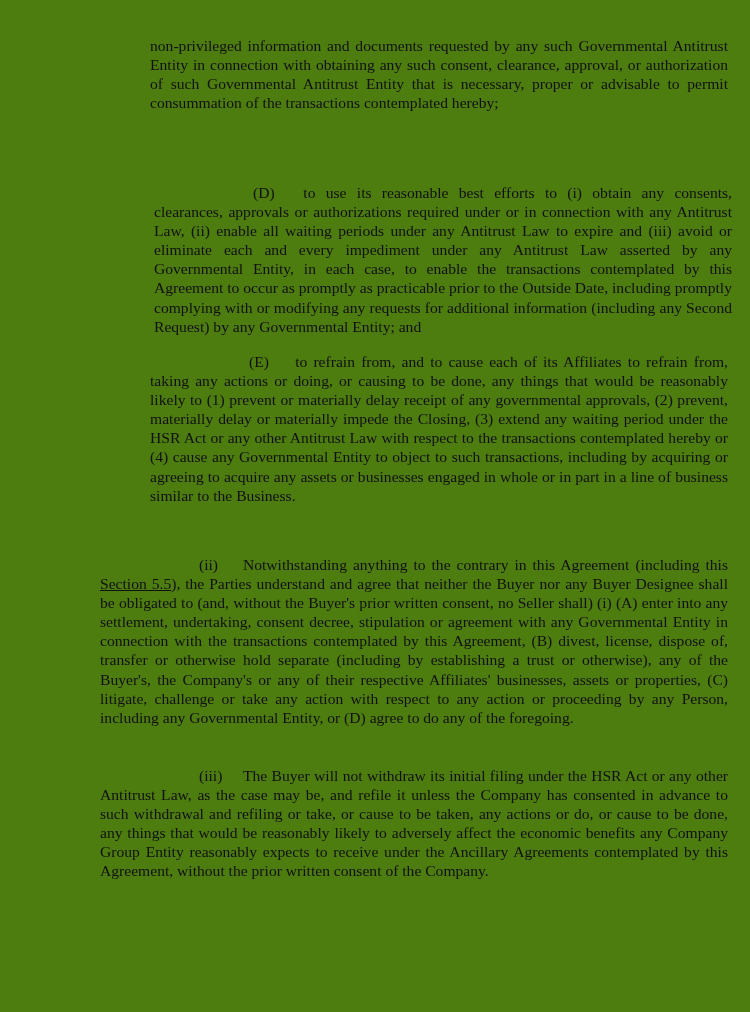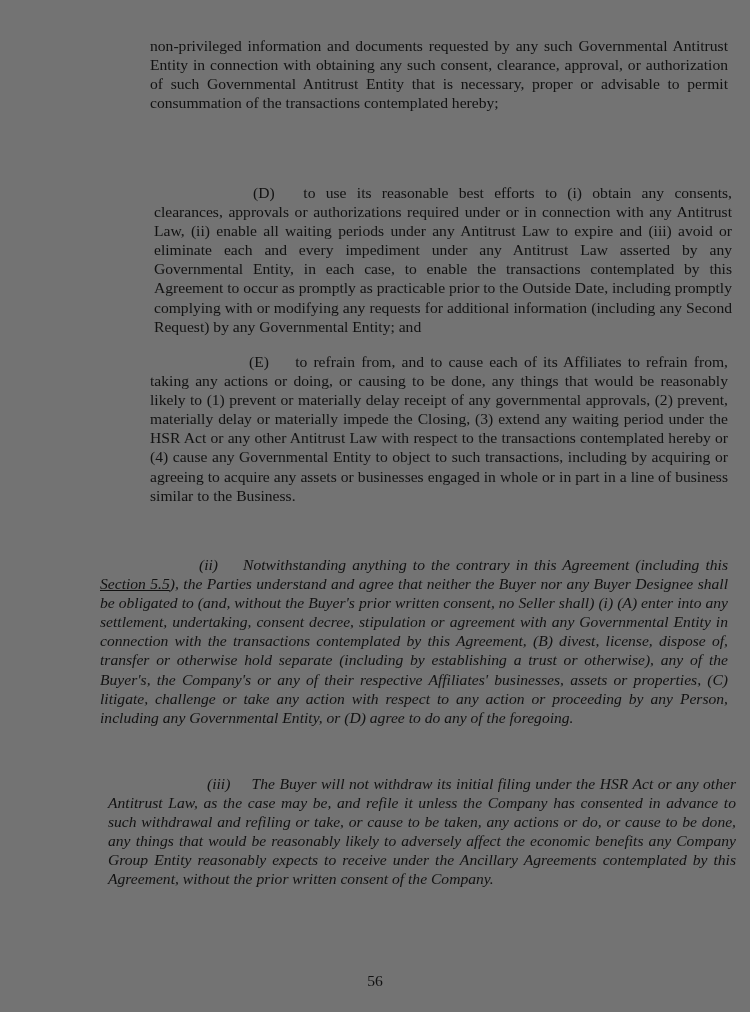--- a/index.html
+++ b/index.html
@@ -1,28 +1,28 @@
 <!DOCTYPE html>
 <html><head>
   <meta charset="utf-8">
   <style>
     html, body { margin: 0; padding: 0; background: #ffffff; }
     body { width: 750px; height: 1012px; position: relative; overflow: hidden; }
     .page {
       position: absolute; left: 0; top: 0; width: 750px; height: 1012px;
-      background: #737373; color: #111111;
+      background: #4d7c0f; color: #111111;
       font-family: "Liberation Serif", serif;
       font-size: 15.6px; line-height: 19.1px;
     }
     .block {
       position: absolute; text-align: justify; text-align-last: left;
       hyphens: none;
     }
     .indented { left: 150px; width: 578px; }
-    .full { left: 100px; width: 628px; font-style: italic; }
+    .full { left: 100px; width: 628px; }
     .label { display: inline-block; }
     .u { text-decoration: underline; }
     .page-number {
       position: absolute; top: 971px; left: 0; width: 750px; text-align: center;
       font-family: "Liberation Serif", serif; font-size: 15.6px;
     }
   </style>
 </head>
 <body>
 
@@ -40,20 +40,19 @@
   <p class="block indented" style="top:352px; margin:0; text-indent:99px;">
     <span class="label" style="width:40px; text-indent:0;">(E)</span>
     <span>to refrain from, and to cause each of its Affiliates to refrain from, taking any actions or doing, or causing to be done, any things that would be reasonably likely to (1) prevent or materially delay receipt of any governmental approvals, (2) prevent, materially delay or materially impede the Closing, (3) extend any waiting period under the HSR Act or any other Antitrust Law with respect to the transactions contemplated hereby or (4) cause any Governmental Entity to object to such transactions, including by acquiring or agreeing to acquire any assets or businesses engaged in whole or in part in a line of business similar to the Business.</span>
   </p>
 
   <p class="block full" style="top:555px; margin:0; text-indent:99px;">
     <span class="label" style="width:38px; text-indent:0;">(ii)</span>
     <span>Notwithstanding anything to the contrary in this Agreement (including this </span><span class="u">Section 5.5</span><span>), the Parties understand and agree that neither the Buyer nor any Buyer Designee shall be obligated to (and, without the Buyer's prior written consent, no Seller shall) (i) (A) enter into any settlement, undertaking, consent decree, stipulation or agreement with any Governmental Entity in connection with the transactions contemplated by this Agreement, (B) divest, license, dispose of, transfer or otherwise hold separate (including by establishing a trust or otherwise), any of the Buyer's, the Company's or any of their respective Affiliates' businesses, assets or properties, (C) litigate, challenge or take any action with respect to any action or proceeding by any Person, including any Governmental Entity, or (D) agree to do any of the foregoing.</span>
   </p>
 
-  <p class="block full" style="top:766px; margin:8px; text-indent:99px;">
+  <p class="block full" style="top:766px; margin:0; text-indent:99px;">
     <span class="label" style="width:40px; text-indent:0;">(iii)</span>
     <span>The Buyer will not withdraw its initial filing under the HSR Act or any other Antitrust Law, as the case may be, and refile it unless the Company has consented in advance to such withdrawal and refiling or take, or cause to be taken, any actions or do, or cause to be done, any things that would be reasonably likely to adversely affect the economic benefits any Company Group Entity reasonably expects to receive under the Ancillary Agreements contemplated by this Agreement, without the prior written consent of the Company.</span>
   </p>
 
-  <div class="page-number">56</div>
 
 </div>
 
 </body></html>

